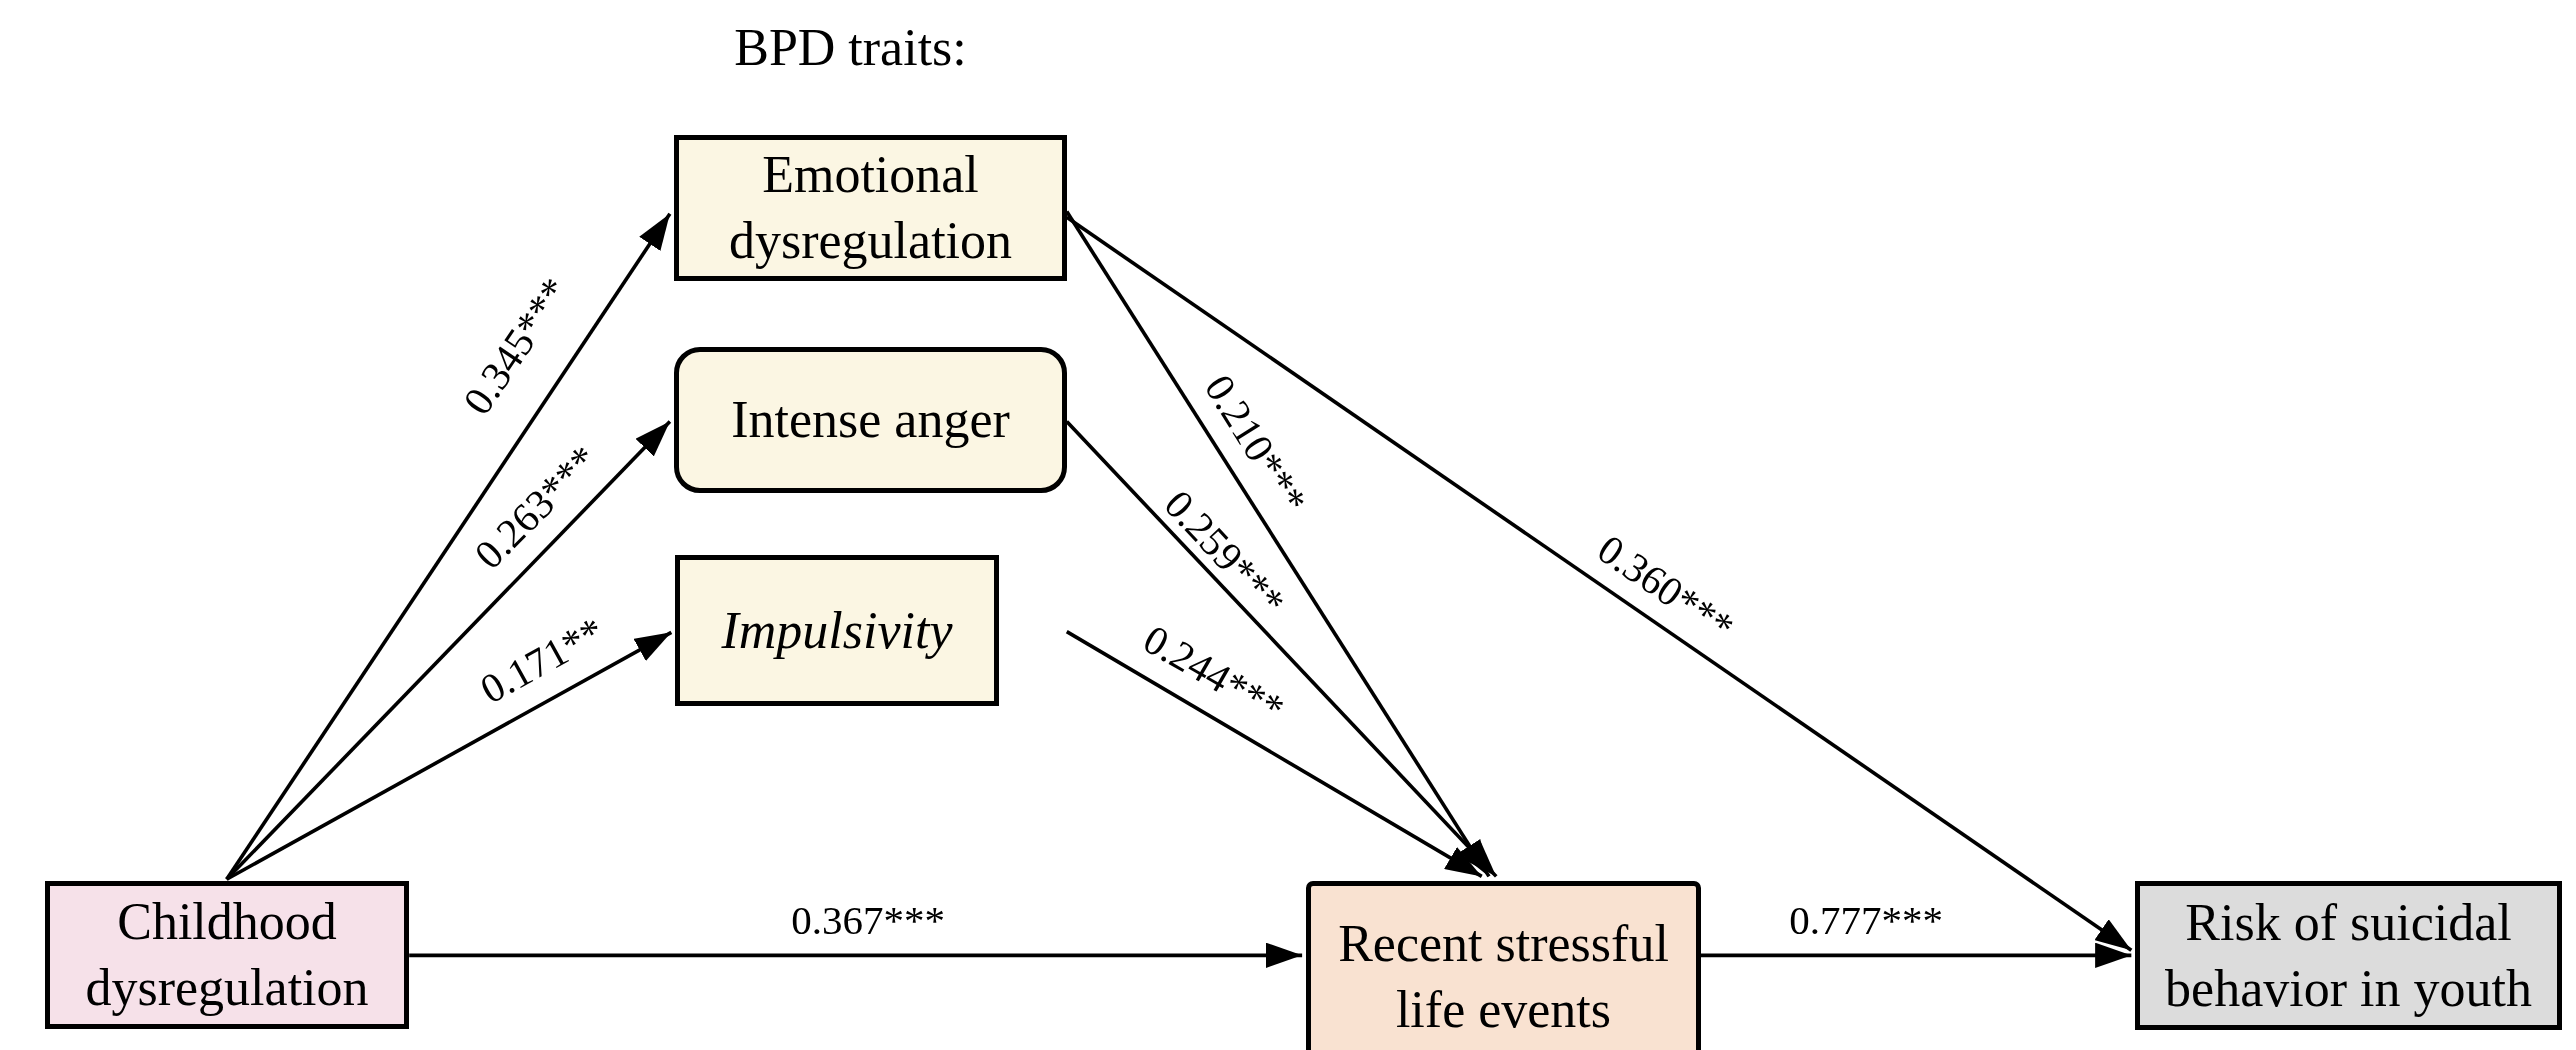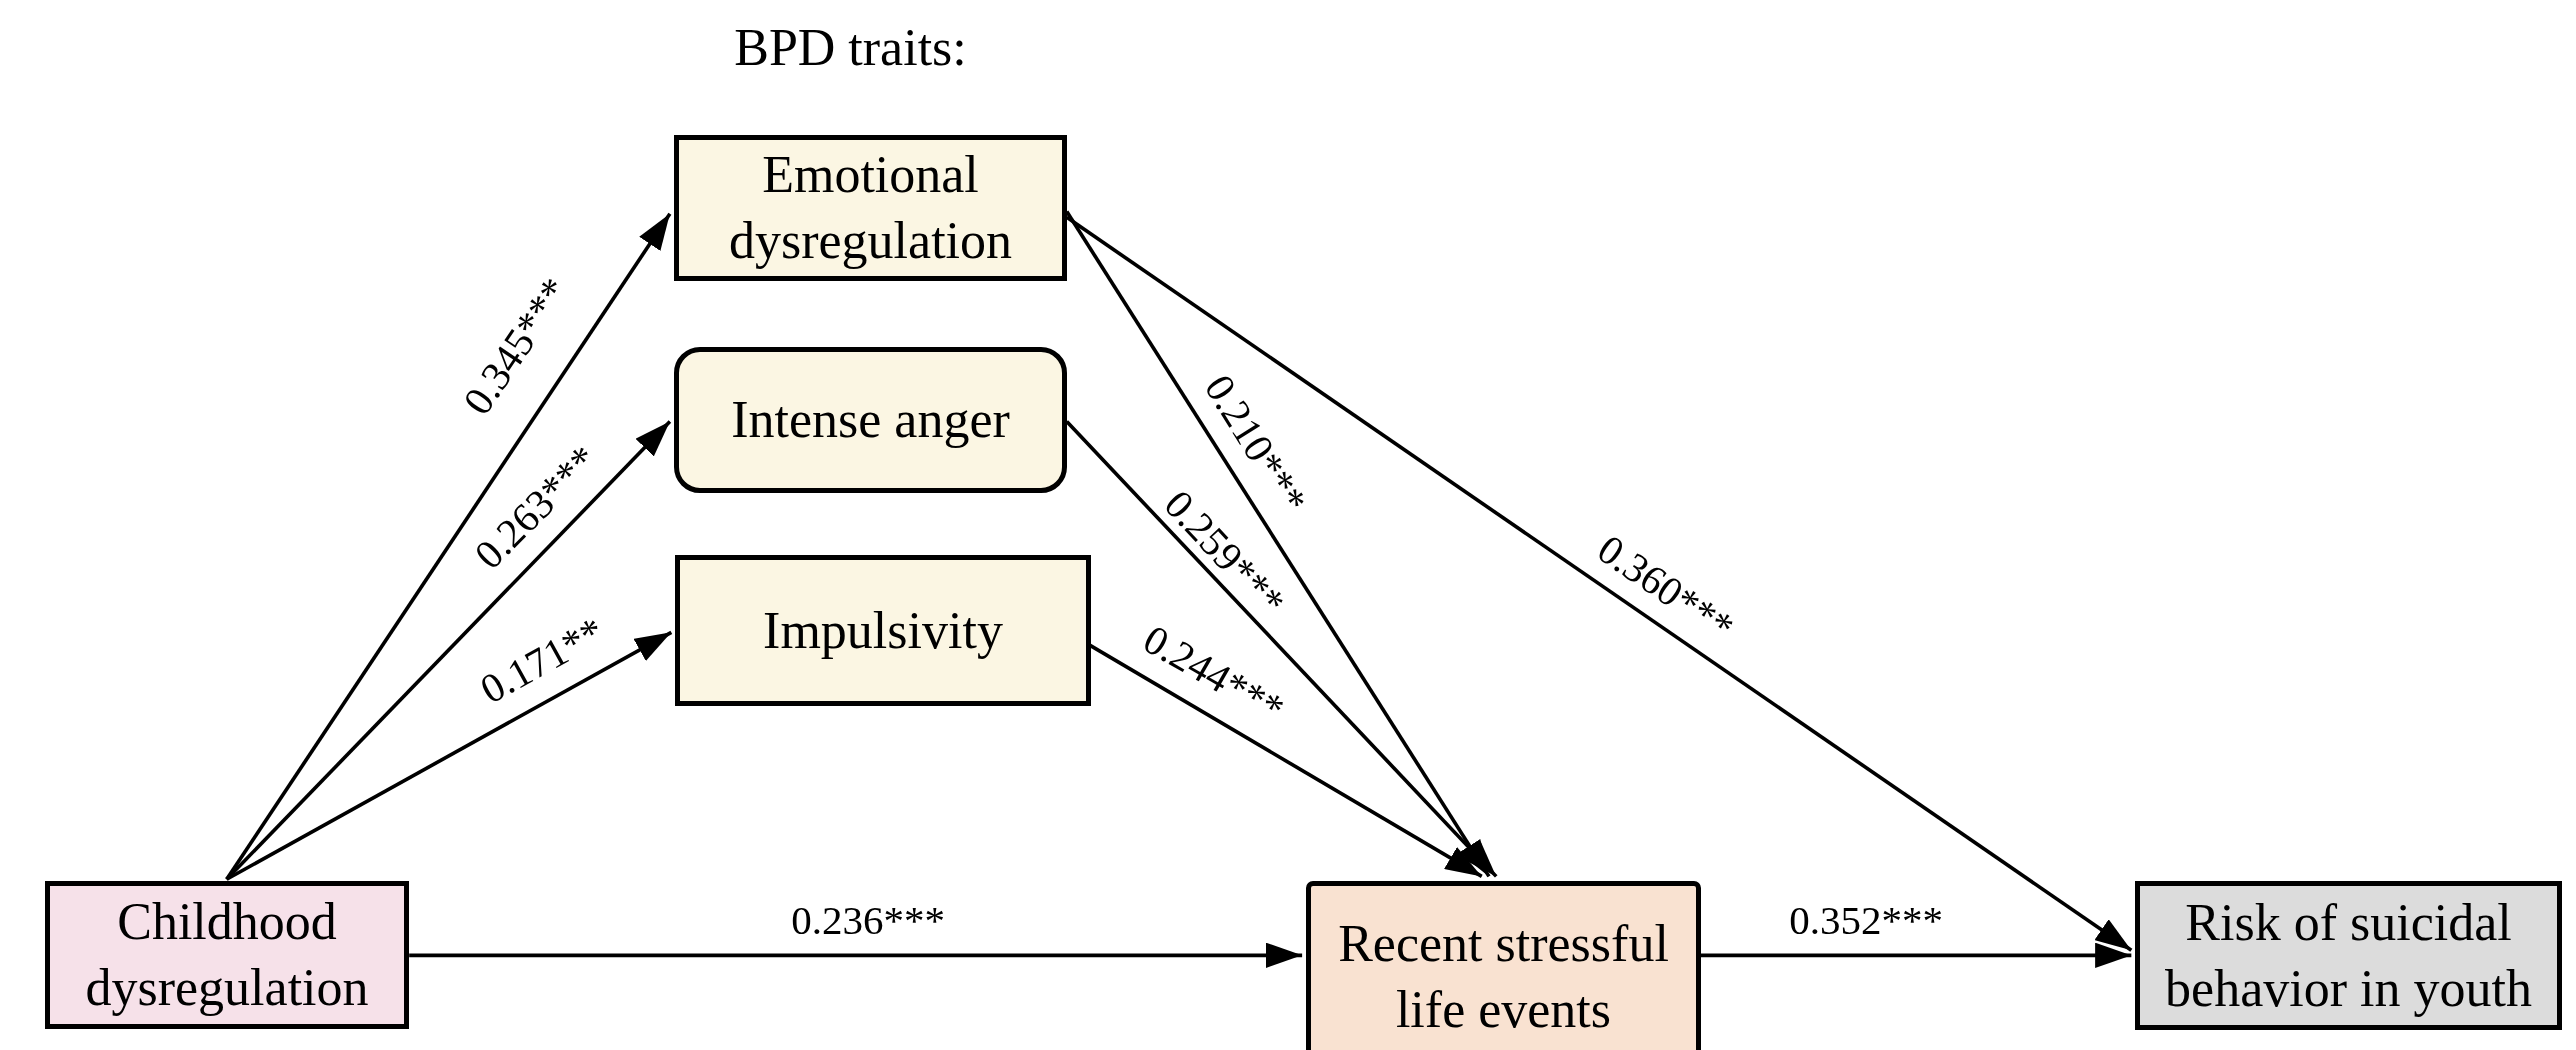--- a/index.html
+++ b/index.html
@@ -49,21 +49,21 @@
     display: flex;
     align-items: center;
     justify-content: center;
     text-align: center;
     font-size: 52px;
     line-height: 1.26;
     padding: 0 12px;
   }
   .node-emo   { left: 674px;  top: 135px;  width: 393px; height: 146px; }
   .node-anger { left: 674px;  top: 347px;  width: 393px; height: 146px; }
-  .node-imp   { left: 675px;  top: 555px;  width: 416px; height: 151px; }
+  .node-imp   { left: 675px;  top: 555px;  width: 324px; height: 151px; font-style: italic; }
   .node-cm    { left: 45px;   top: 881px; width: 364px; height: 148px; }
   .node-rsle  { left: 1306px; top: 881px; width: 395px; height: 192px; border-radius: 7px; }
   .node-risk  { left: 2135px; top: 881px; width: 427px; height: 149px; }
   .coef {
     position: absolute;
     font-size: 41px;
     white-space: nowrap;
     transform-origin: center center;
   }
   .c0 { left: 516px;  top: 346px;  transform: translate(-50%,-50%) rotate(-56deg); }
@@ -120,21 +120,21 @@
     <span>Recent stressful life events</span>
   </div>
 
   <div class="node node-risk" style="background-color: rgb(220, 220, 220);">
     <span>Risk of suicidal behavior in youth</span>
   </div>
 
   <div class="coef c0">0.345***</div>
   <div class="coef c1">0.263***</div>
   <div class="coef c2">0.171**</div>
-  <div class="coef c3">0.236***</div>
+  <div class="coef c3">0.367***</div>
   <div class="coef c4">0.210***</div>
   <div class="coef c5">0.259***</div>
   <div class="coef c6">0.244***</div>
   <div class="coef c7">0.360***</div>
-  <div class="coef c8">0.352***</div>
+  <div class="coef c8">0.777***</div>
 
 </div>
 
 
 </body></html>

